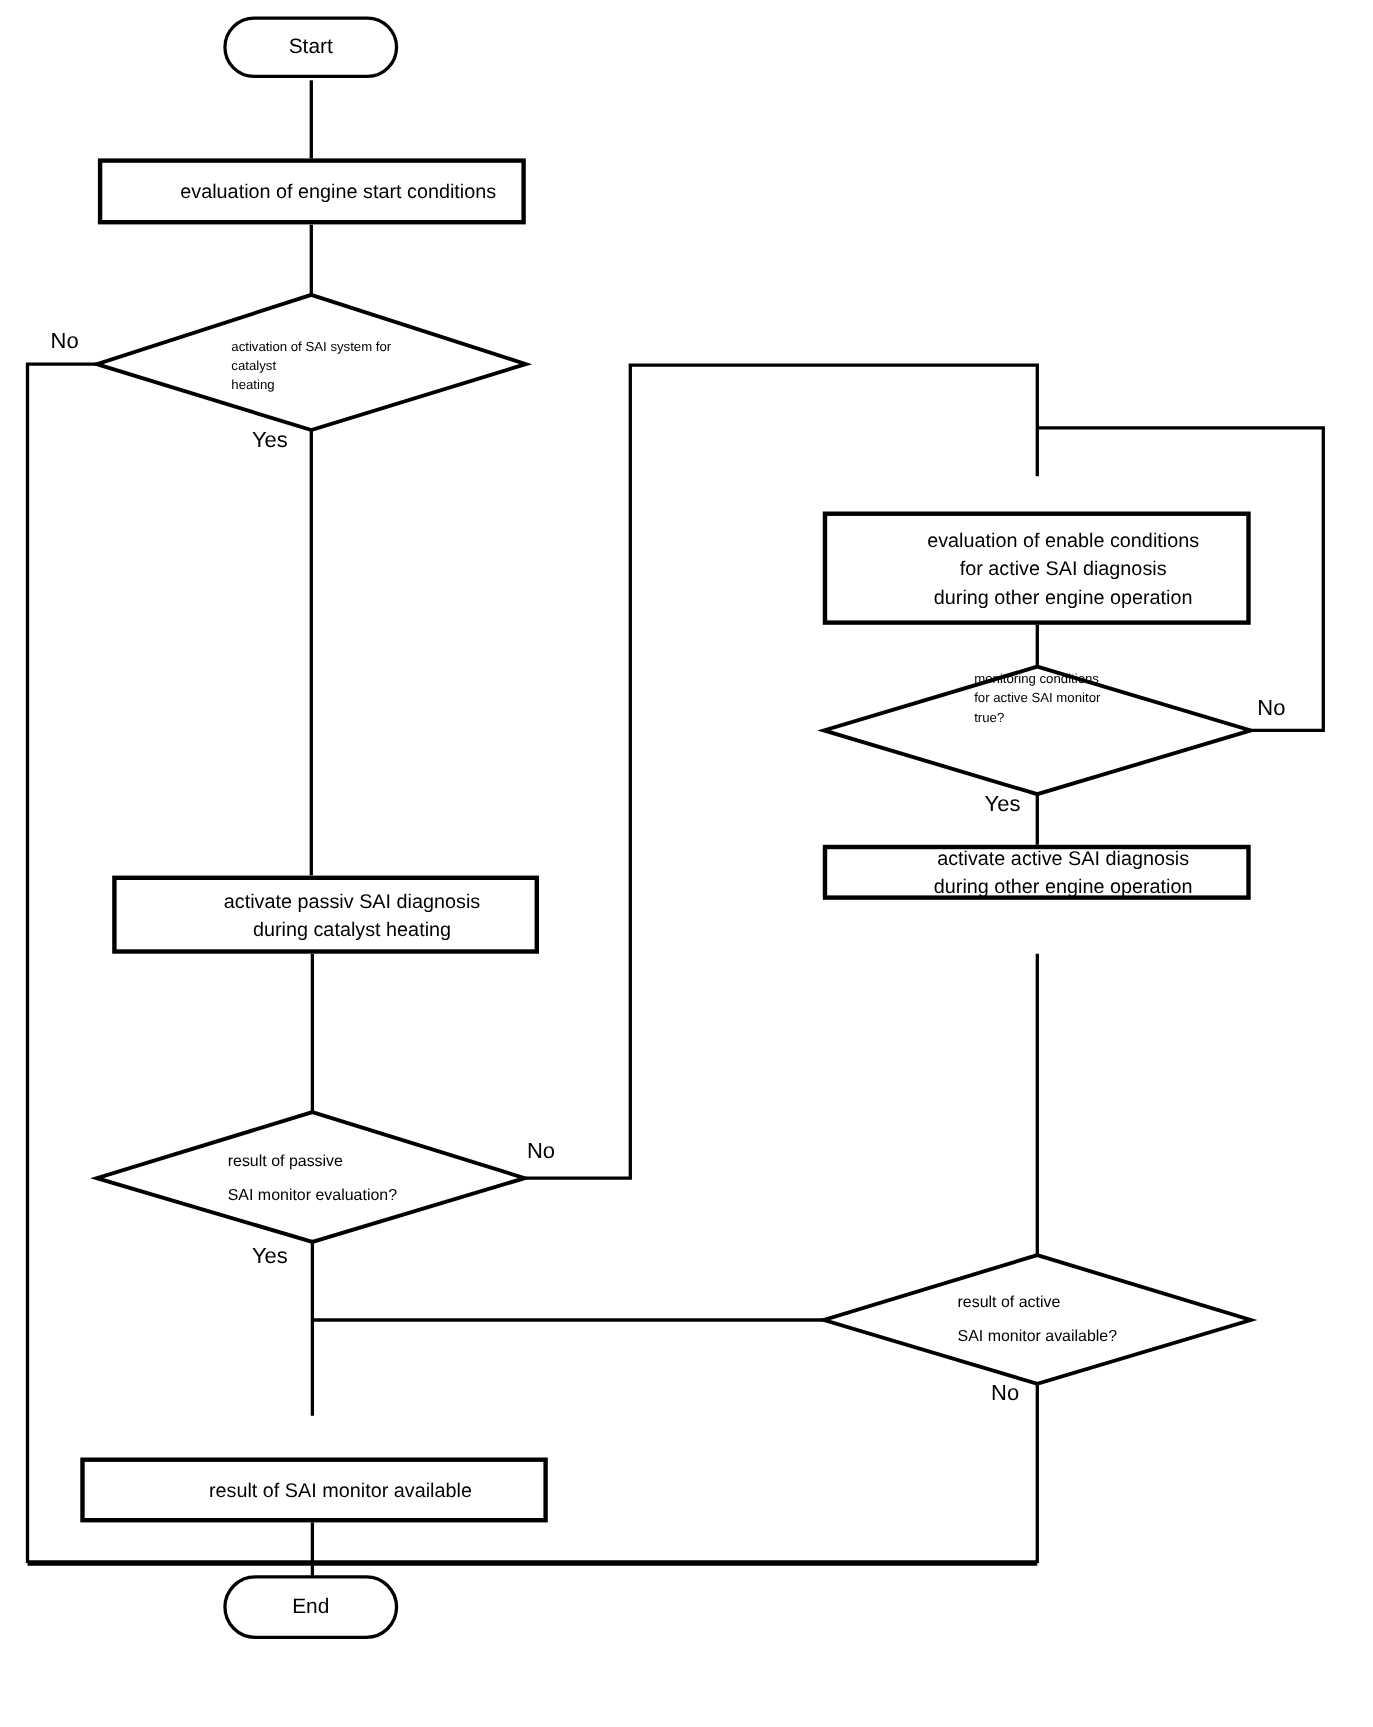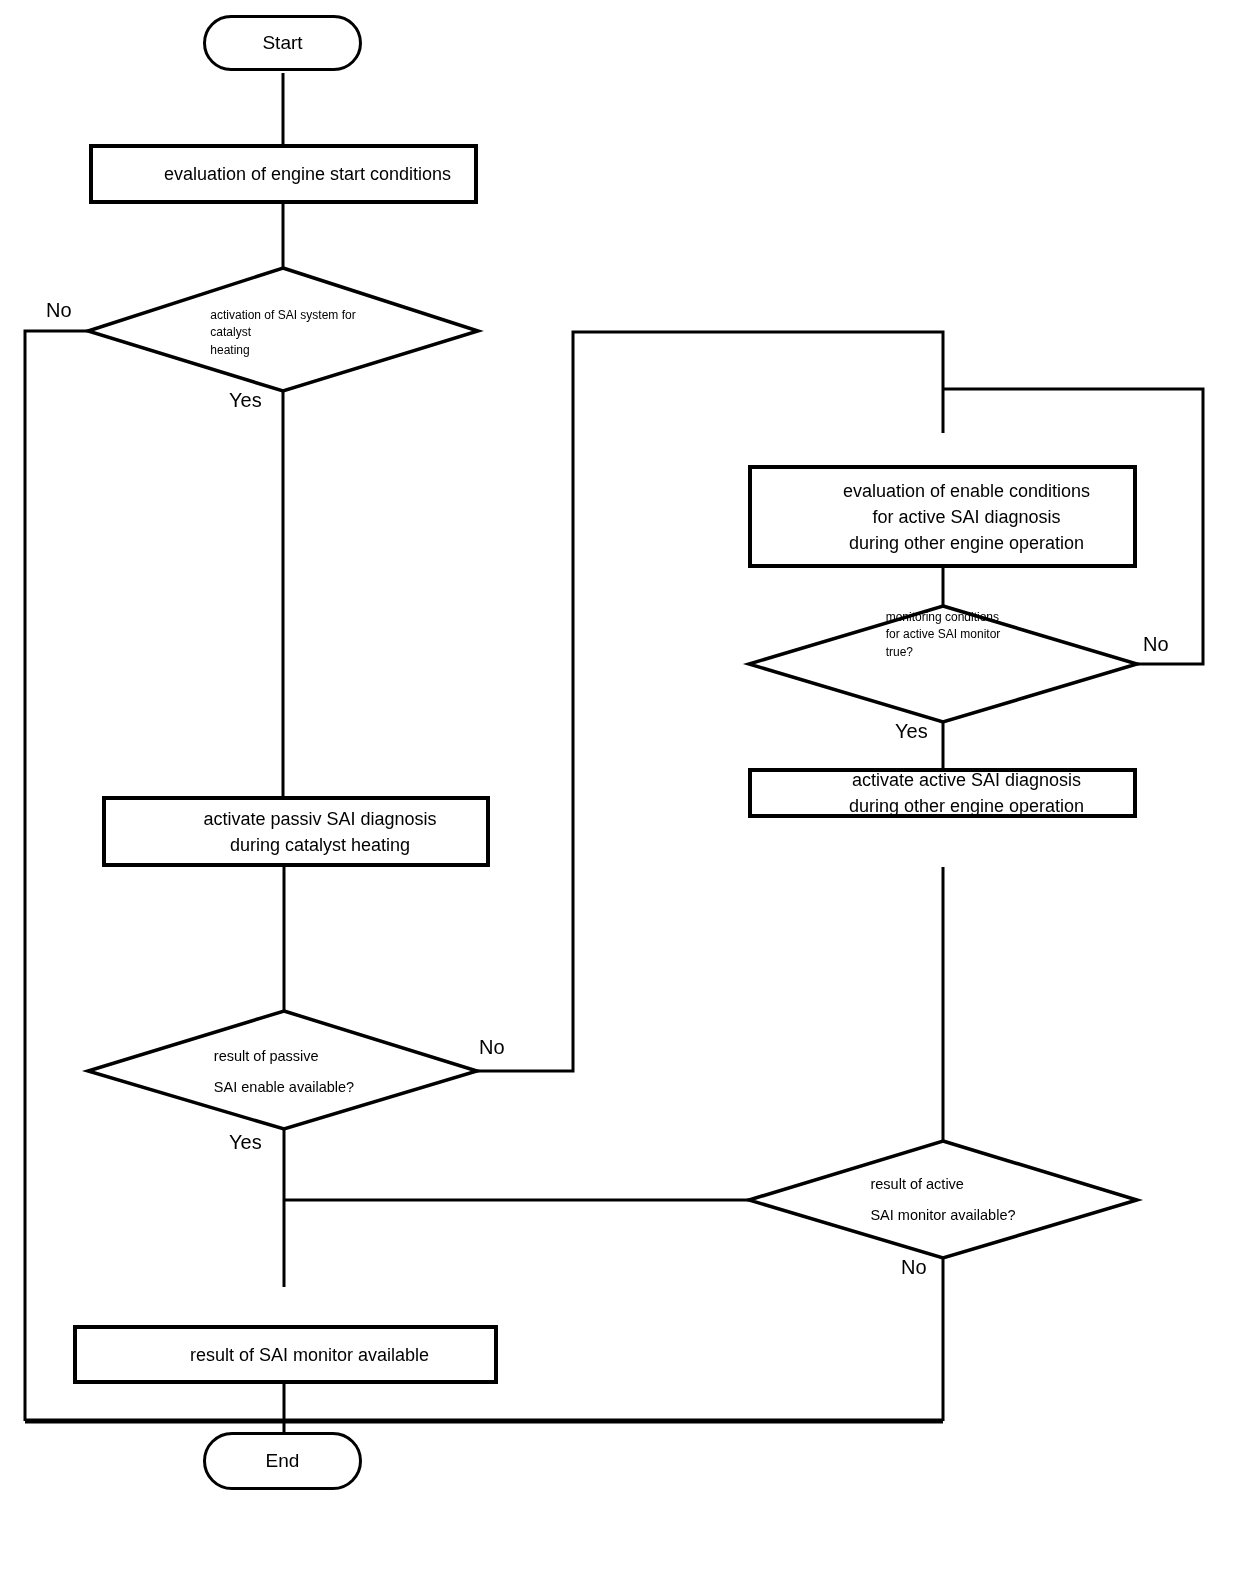--- a/index.html
+++ b/index.html
@@ -109,21 +109,21 @@
 
   <div class="diamond-label" style="left:143px;top:302px;width:280px;height:62px;">activation of SAI system for
 catalyst
 heating</div>
 
   <div class="diamond-label" style="left:803px;top:604px;width:280px;height:62px;">monitoring conditions
 for active SAI monitor
 true?</div>
 
   <div class="diamond-label lg" style="left:144px;top:1040px;width:280px;height:64px;">result of passive
-SAI enable available?</div>
+SAI monitor evaluation?</div>
 
   <div class="diamond-label lg" style="left:803px;top:1168px;width:280px;height:64px;">result of active
 SAI monitor available?</div>
 
   <div class="edge-label" style="left:46px;top:299px;">No</div>
 
   <div class="edge-label" style="left:229px;top:389px;">Yes</div>
 
   <div class="edge-label" style="left:1143px;top:633px;">No</div>
 

